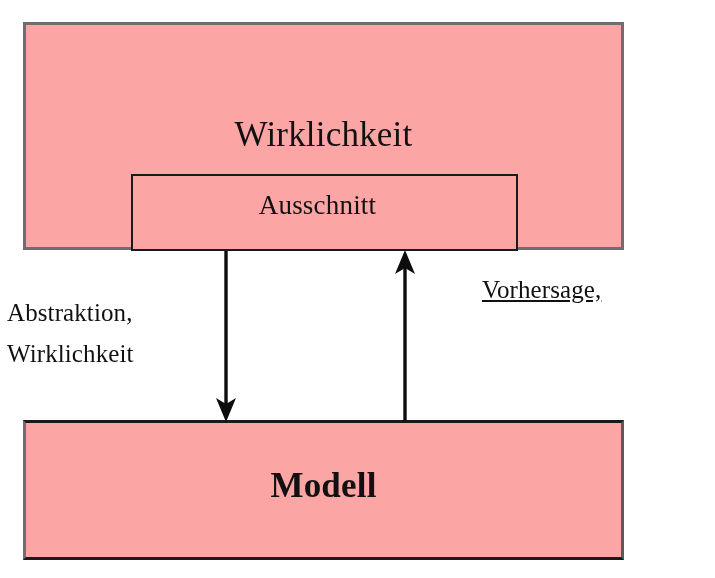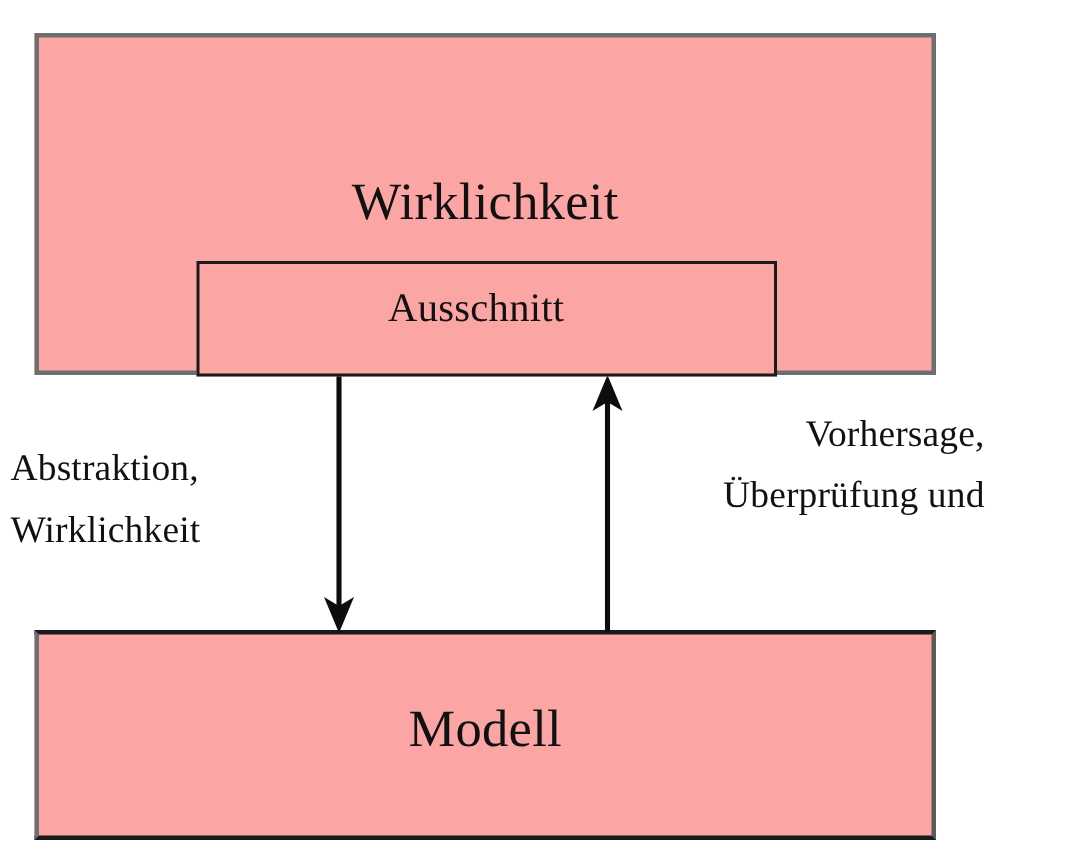--- a/index.html
+++ b/index.html
@@ -52,20 +52,21 @@
   #model-box {
     left: 23px;
     top: 420px;
     width: 601px;
     height: 140px;
     border: 3px solid #3a3a3a;
     border-top-color: #1a1a1a;
     border-bottom-color: #1a1a1a;
     border-left-color: #6e6e6e;
     border-right-color: #5a5a5a;
+    font-weight: bold;
   }
 
   
   .box-title {
     position: absolute;
     width: 100%;
     text-align: center;
     line-height: 1;
     white-space: nowrap;
     color: #111111;
@@ -114,21 +115,22 @@
 
   #abstraction-label {
     left: 7px;
     top: 292px;
     text-align: left;
   }
 
   #prediction-label {
     left: 482px;
     top: 269px;
-    text-align: right;
+    text-align: left;
+    text-decoration: underline;
   }
 
   .edge-label .lbl-line {
     display: block;
   }
 </style>
 </head>
 <body>
 
 <div id="diagram-canvas">
@@ -158,16 +160,15 @@
     </g>
   </svg>
 
   <div class="edge-label" id="abstraction-label">
     <span class="lbl-line">Abstraktion,</span>
     <span class="lbl-line">Wirklichkeit</span>
   </div>
 
   <div class="edge-label" id="prediction-label">
     <span class="lbl-line">Vorhersage,</span>
-    <span class="lbl-line">Überprüfung und</span>
   </div>
 
 </div>
 
 </body></html>

